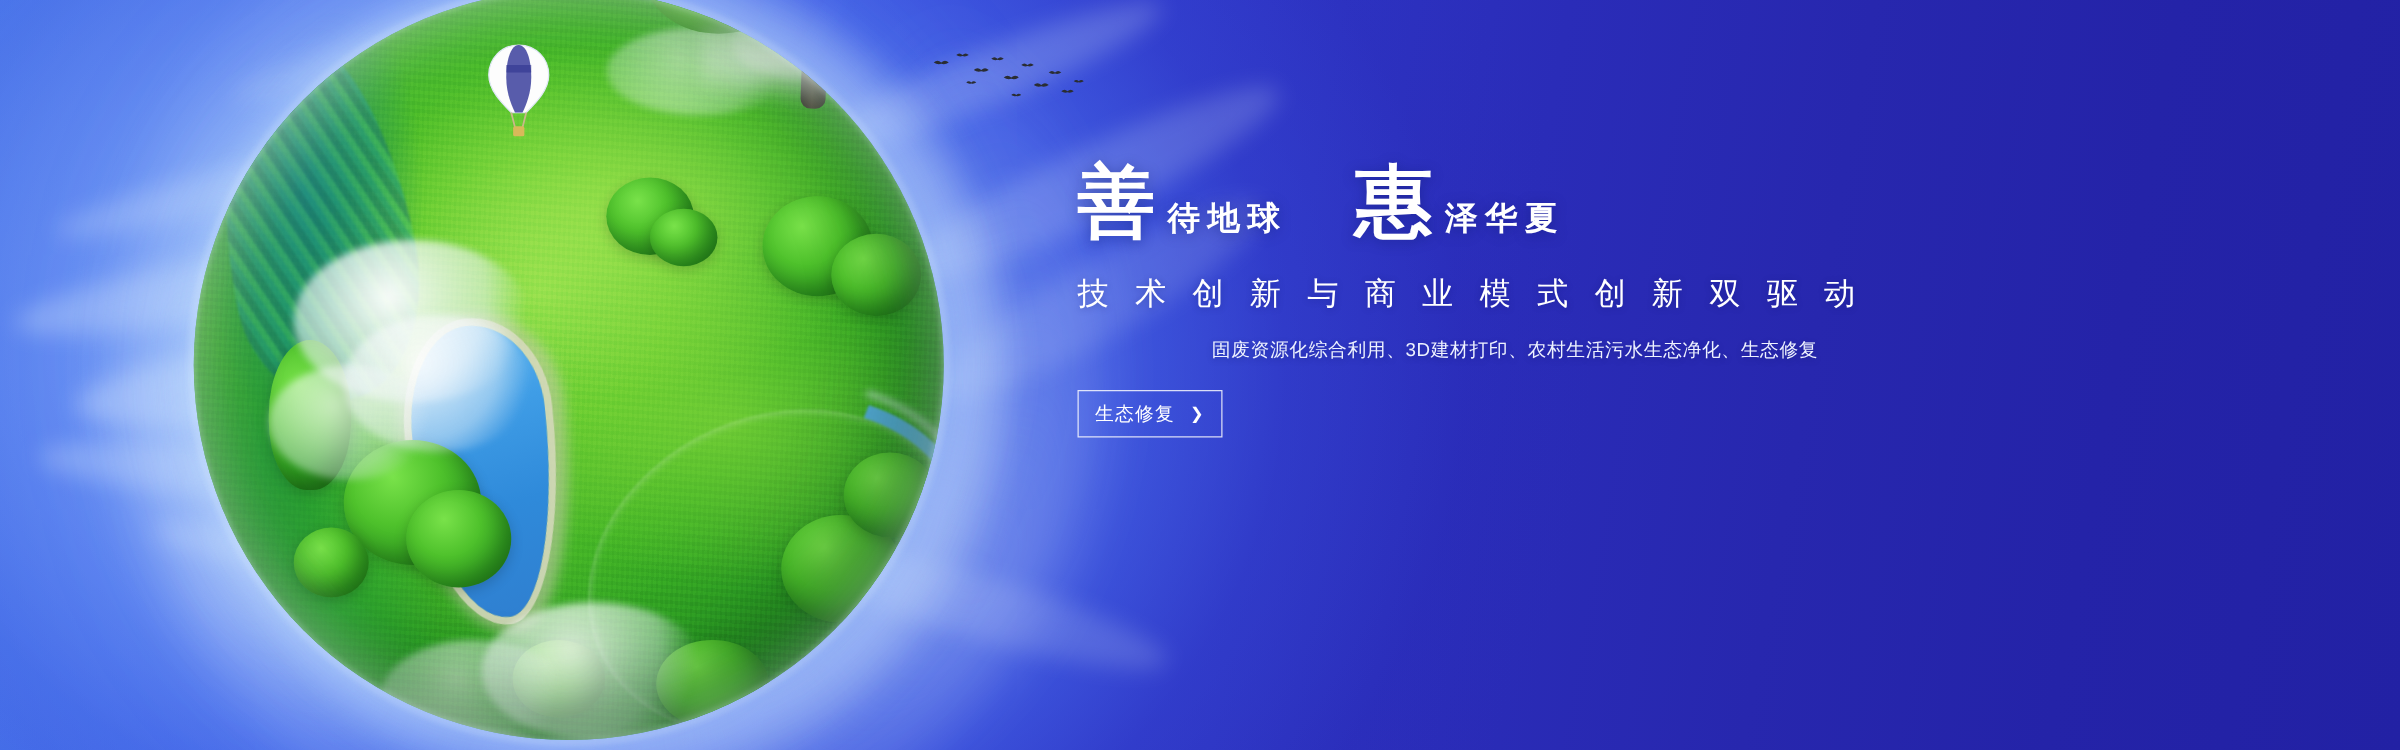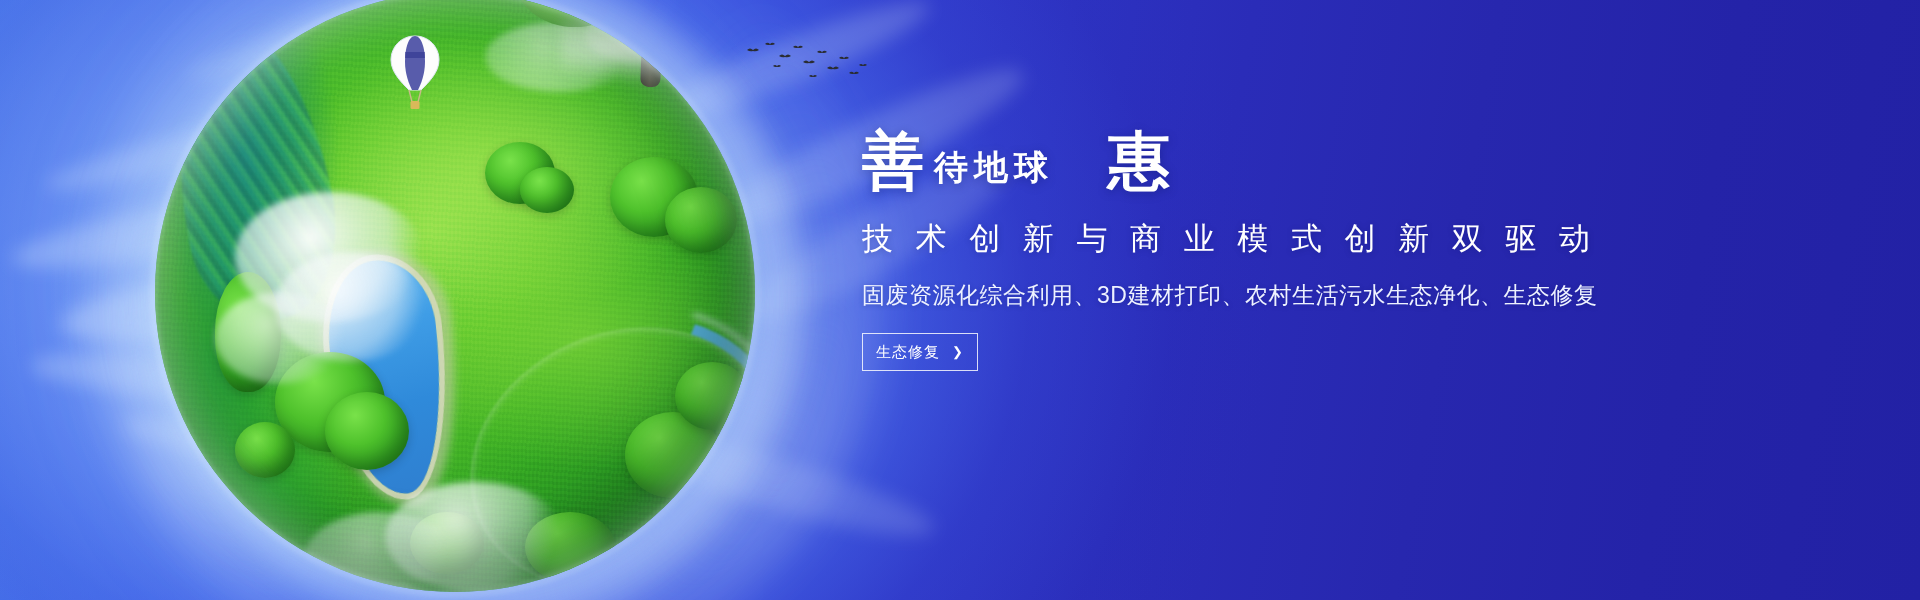--- a/index.html
+++ b/index.html
@@ -336,41 +336,41 @@
     line-height: 1;
     text-shadow: 0 2px 10px rgba(10,20,90,0.35);
   }
   .hl-big {
     font-family: "DejaVu Serif", "Liberation Serif", serif;
     font-size: 62px;
     font-weight: 700;
     letter-spacing: 1px;
   }
   .hl-small {
-    font-family: Liberation Mono, monospace;
-    font-size: 34px;
+    font-family: Liberation Sans, sans-serif;
+    font-size: 26px;
     font-weight: 600;
     letter-spacing: 6px;
     padding: 0 0 5px 9px;
   }
   .hl-gap { width: 54px; }
 
   .subtitle {
     margin-top: 26px;
     color: #ffffff;
-    font-size: 31px;
+    font-size: 25px;
     font-weight: 400;
     letter-spacing: 7px;
     white-space: nowrap;
     text-shadow: 0 1px 6px rgba(10,20,90,0.30);
   }
   .desc {
     margin-top: 20px;
     color: #eef2ff;
-    font-size: 23px;
+    font-size: 15px;
     letter-spacing: 0.5px;
     white-space: nowrap;
     text-shadow: 0 1px 5px rgba(10,20,90,0.30);
     text-align: center;
   }
   .cta {
     margin-top: 22px;
     display: inline-flex;
     align-items: center;
     justify-content: center;
@@ -484,20 +484,21 @@
     </svg>
   </div>
 
   <div class="content">
 
     <div class="headline">
       <span class="hl-big">善</span>
       <span class="hl-small">待地球</span>
       <span class="hl-gap"></span>
       <span class="hl-big">惠</span>
+      <span class="hl-small">泽华夏</span>
     </div>
 
     <div class="subtitle">技 术 创 新 与 商 业 模 式 创 新 双 驱 动</div>
 
     <div class="desc">固废资源化综合利用、3D建材打印、农村生活污水生态净化、生态修复</div>
 
     <button class="cta">
       <span>生态修复</span>
       <span class="chev">❯</span>
     </button>

